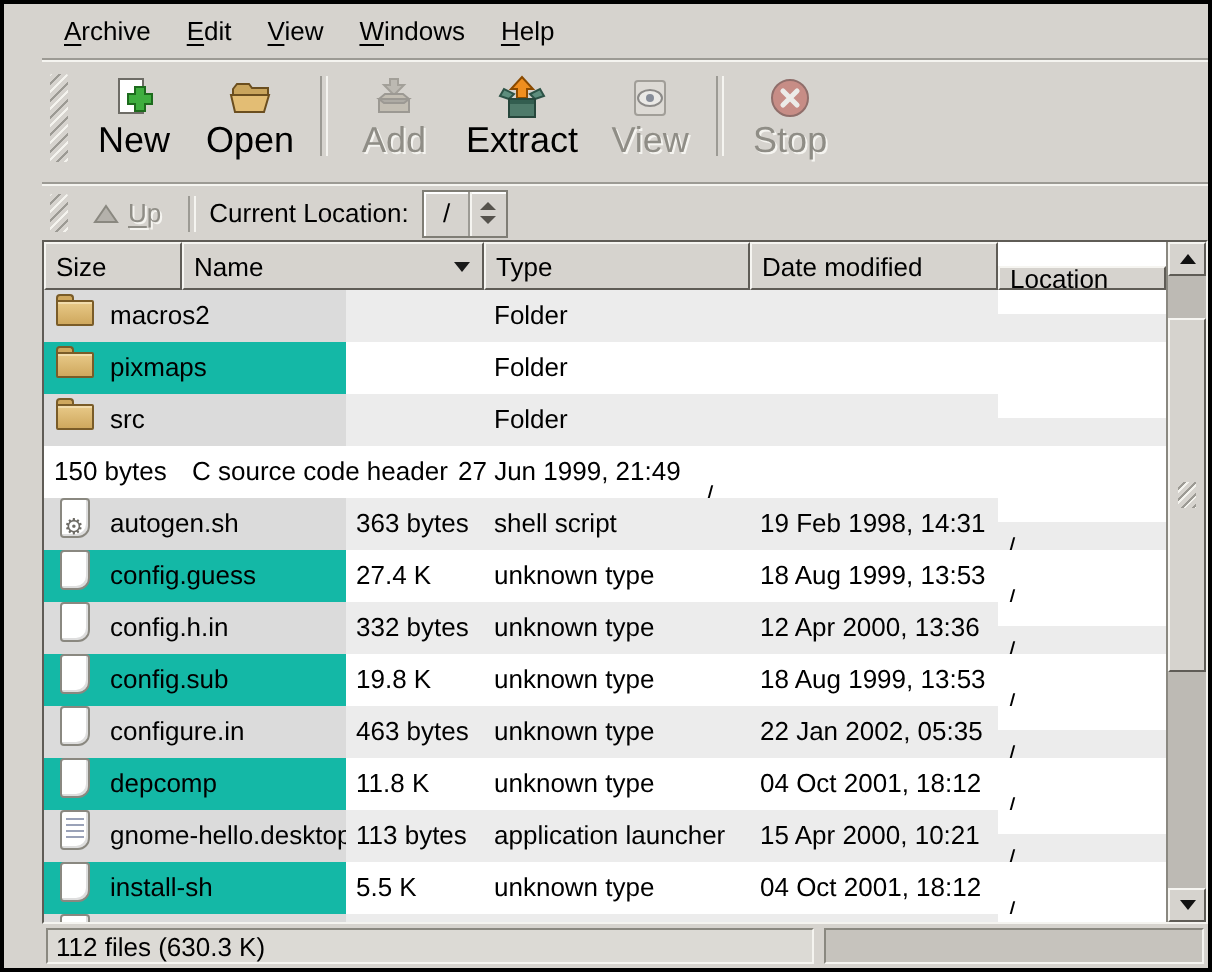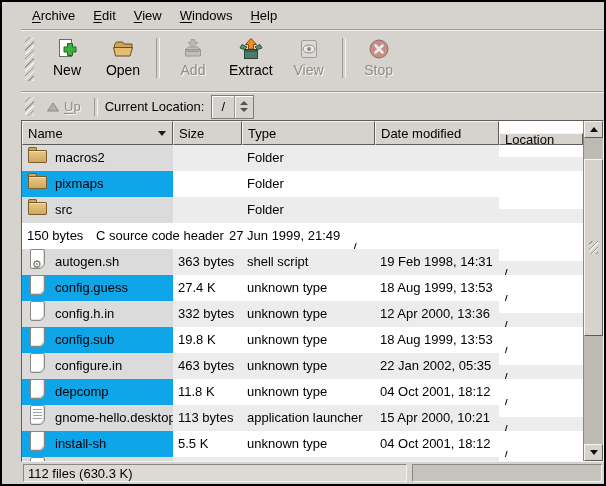--- a/index.html
+++ b/index.html
@@ -15,21 +15,21 @@
   .menubar{display:flex;align-items:center;height:27px;padding-left:2px;flex:0 0 auto;}
   .menu-item{padding:4px 9px;cursor:default;white-space:nowrap;}
   .mn{text-decoration:underline;text-underline-offset:2px;}
   .groove{flex:0 0 auto;height:0;border-top:1px solid #9c9a94;border-bottom:1px solid #f5f4f0;}
   
   .toolbar{display:flex;align-items:flex-start;height:57px;padding:3px 2px 0 4px;flex:0 0 auto;}
   .grip{width:9px;height:44px;margin:3px 5px 0 0;border-radius:1px;
     background:repeating-linear-gradient(135deg,#f4f3ee 0 1px,#d6d3ce 1px 3px,#9c9a94 3px 4px,#d6d3ce 4px 6px);}
   .tbtn{display:flex;flex-direction:column;align-items:center;gap:2px;padding:3px 8px;min-width:40px;cursor:default;}
   .tbtn svg{display:block;}
-  .tlabel{font-size:14px;line-height:15px;}
+  .tlabel{font-size:18px;line-height:15px;}
   .tbtn.disabled .tlabel{color:#8f8d86;text-shadow:1px 1px 0 #f5f4f0;}
   .tsep{width:2px;height:40px;margin:4px 5px 0 5px;border-left:1px solid #9c9a94;border-right:1px solid #f5f4f0;}
   
   .locationbar{display:flex;align-items:center;height:27px;padding:0 4px;flex:0 0 auto;}
   .lgrip{width:9px;height:19px;margin-right:6px;border-radius:1px;
     background:repeating-linear-gradient(135deg,#f4f3ee 0 1px,#d6d3ce 1px 3px,#9c9a94 3px 4px,#d6d3ce 4px 6px);}
   .up-btn{display:flex;align-items:center;gap:4px;padding:2px 6px;}
   .up-btn span{color:#8f8d86;text-shadow:1px 1px 0 #f5f4f0;}
   .vsep{width:2px;height:18px;margin:0 7px;border-left:1px solid #9c9a94;border-right:1px solid #f5f4f0;}
   .loc-label{margin-right:7px;}
@@ -55,21 +55,21 @@
     border-top:5px solid #1a1a1a;margin-left:auto;margin-right:6px;}
   .tbody{flex:1;background:#fff;overflow:hidden;}
   .row{display:flex;height:26px;overflow:hidden;}
   .row.partial{height:10px;}
   .cell{line-height:26px;white-space:nowrap;overflow:hidden;box-sizing:border-box;}
   .cell-name{display:flex;align-items:flex-start;}
   .cell.c-size,.cell.c-type,.cell.c-date,.cell.c-loc{padding-left:5px;}
   .row.shaded .cell{background:#ececec;}
   .row.shaded .cell-name{background:#dbdbdb;}
   .row.plain .cell{background:#ffffff;}
-  .row.plain .cell-name{background:#0ea5e9;}
+  .row.plain .cell-name{background:#14b8a6;}
   
   .file-icon{position:relative;width:20px;height:20px;flex:0 0 auto;margin:0 7px 0 6px;}
   .file-icon.folder-icon::before{content:"";position:absolute;left:0;top:2px;width:9px;height:5px;
     background:#cfa85e;border:1px solid #7a5c28;border-bottom:none;border-radius:2px 2px 0 0;box-sizing:border-box;}
   .file-icon.folder-icon::after{content:"";position:absolute;left:0;top:5px;width:19px;height:13px;
     background:linear-gradient(#e8c988,#cfa85e);border:1px solid #7a5c28;border-radius:1px;box-sizing:border-box;
     box-shadow:inset 0 1px 0 #f2dcab;}
   .file-icon.document-icon::before,.file-icon.c-source-icon::before,
   .file-icon.script-icon::before,.file-icon.launcher-icon::before{
     content:"";position:absolute;left:2px;top:0;width:15px;height:20px;background:#fff;
@@ -196,27 +196,27 @@
       <span class="combo-arrows">
           <i class="arr-up"></i>
           <i class="arr-dn"></i>
         </span>
     </div>
   </div>
 
   <div class="list-area">
     <div class="list-main">
       <div class="thead">
+        <div class="hcell c-size">
+            <span>Size</span>
+          </div>
         <div class="hcell c-name">
           <span>Name</span>
           <i class="sort-arrow"></i>
         </div>
-        <div class="hcell c-size">
-            <span>Size</span>
-          </div>
         <div class="hcell c-type">
             <span>Type</span>
           </div>
         <div class="hcell c-date">
             <span>Date modified</span>
           </div>
         <div class="hcell c-loc">
             <span>Location</span>
           </div>
       </div>

